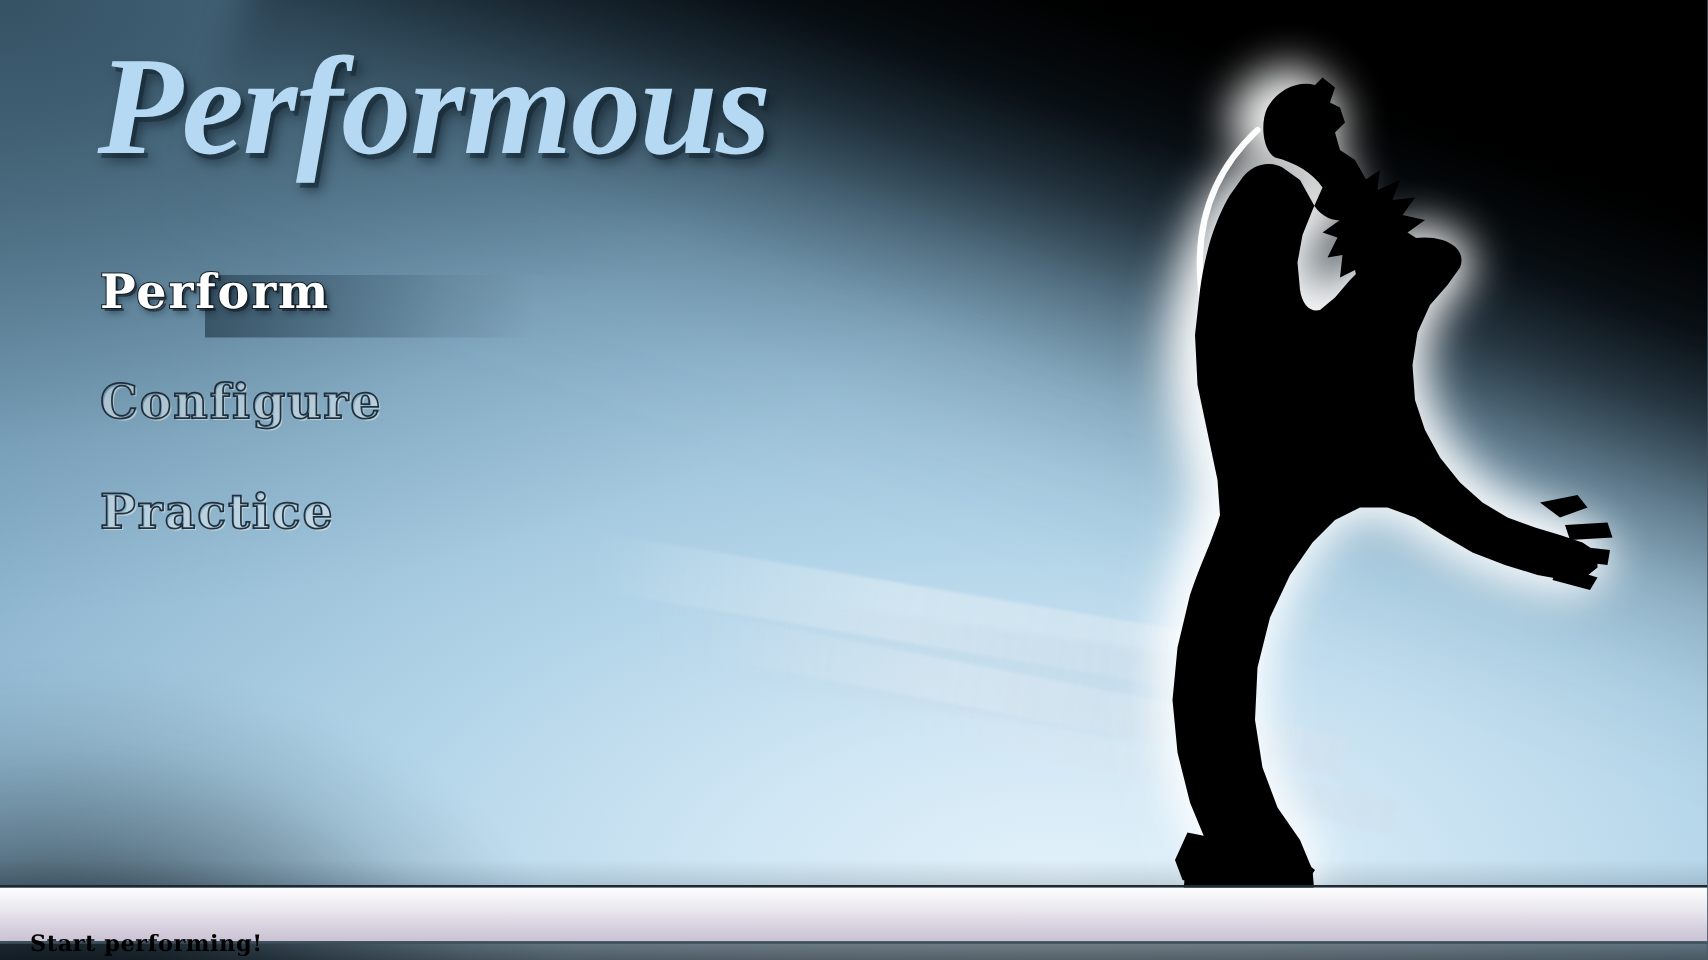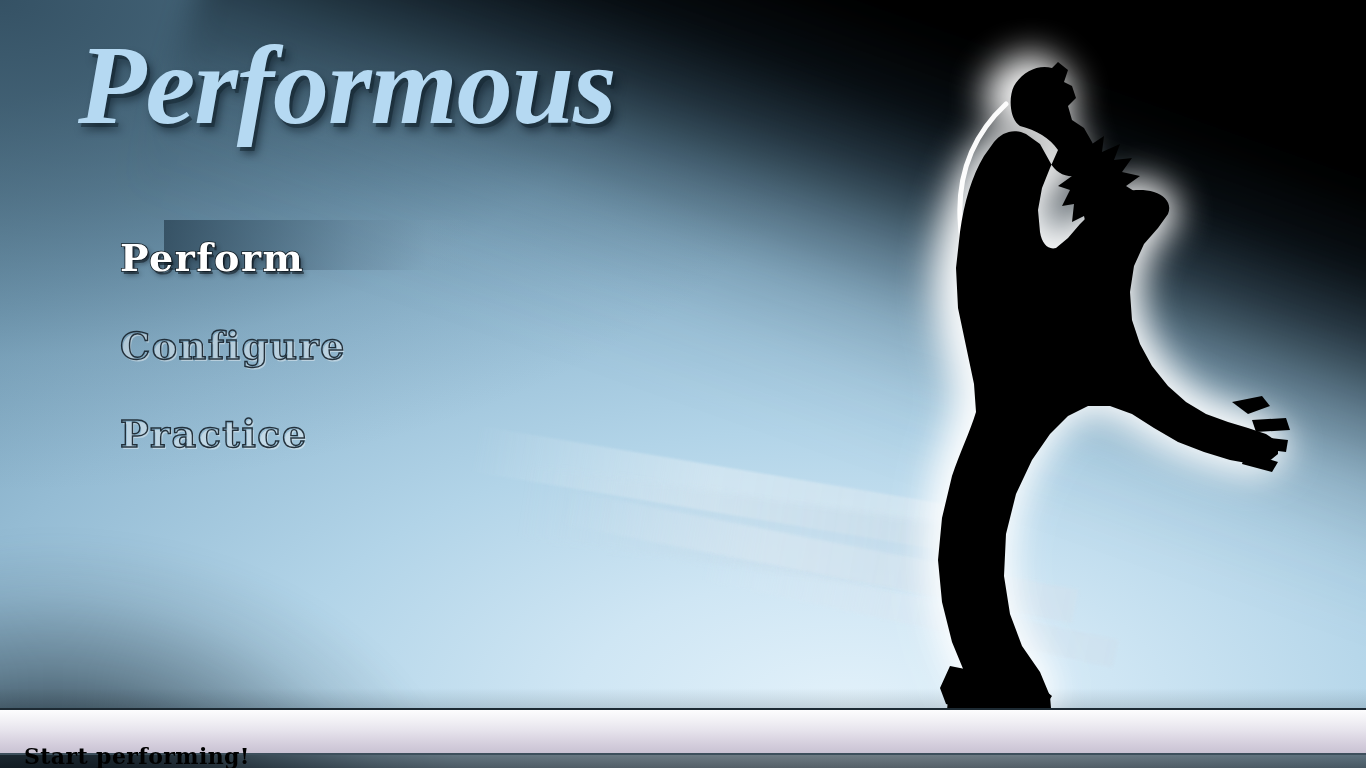--- a/index.html
+++ b/index.html
@@ -163,22 +163,21 @@
   #menu {
     position: absolute;
     left: 0;
     top: 214px;
     width: 700px;
   }
   .menu-item {
     position: relative;
     height: 88px;
     display: flex;
-    align-items: center;
-    padding-left: 120px;
+    padding-left: 80px;
     user-select: none;
   }
   .menu-item .hl {
     position: absolute;
     left: 164px;
     top: 6px;
     width: 306px;
     height: 50px;
     background: linear-gradient(to right,
         rgba(46,72,90,0.82) 0%,
@@ -231,21 +230,21 @@
     border-top: 2px solid #1d2a33;
     border-bottom: 2px solid #3d4f5c;
     box-sizing: border-box;
     display: flex;
     align-items: center;
   }
   #statusbar .status-text {
     margin-left: 24px;
     font-family: "DejaVu Serif", "Liberation Serif", serif;
     font-weight: bold;
-    font-size: 22px;
+    font-size: 18px;
     color: #000000;
     letter-spacing: 0.4px;
     white-space: nowrap;
     user-select: none;
     margin-top: 48px;
   }
 </style>
 </head>
 <body>
 

